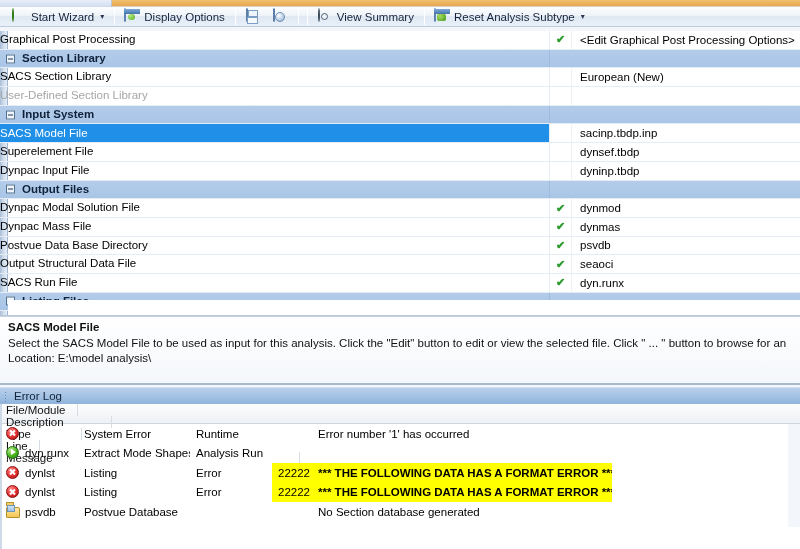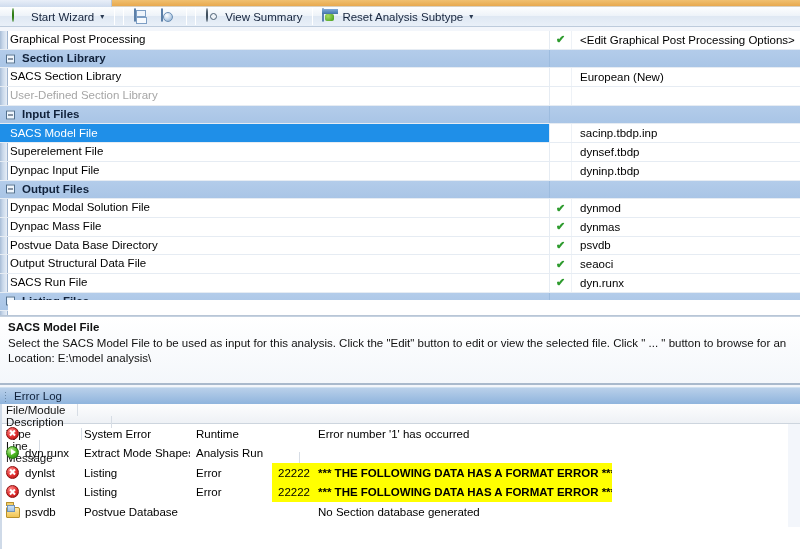--- a/index.html
+++ b/index.html
@@ -138,21 +138,20 @@
   }
   .row {
     position: relative; height: 18.7px; width: 800px;
     border-bottom: 1px solid #e6ecf3;
     display: flex; align-items: center;
   }
   .row .namecell {
     position: relative;
     width: 550px; height: 100%;
     display: flex; align-items: center;
-    padding-left: 10px;
     border-right: 1px solid #e6ecf3;
     overflow: hidden;
   }
   .row .checkcell {
     width: 22px; height: 100%;
     display: flex; align-items: center; justify-content: center;
     color: #2e9b2e; font-size: 11px; font-weight: bold;
     border-right: 1px solid #eef2f7;
   }
   .row .valuecell {
@@ -283,20 +282,24 @@
   <div class="toolbar">
 
     <div class="tb-item">
       <span class="ico"><span class="ico-ball"></span></span>
       <span class="tb-label">Start Wizard</span>
       <span class="tb-caret">▾</span>
     </div>
 
     <span class="tb-sep"></span>
 
+    <div class="tb-item">
+      <span class="ico"><span class="ico-win"><span class="dot"></span></span></span>
+      <span class="tb-label">Display Options</span>
+    </div>
 
     <span class="tb-sep"></span>
 
     <div class="tb-item">
       <span class="ico"><span class="ico-save"></span></span>
     </div>
     <div class="tb-item">
       <span class="ico"><span class="ico-saveas"></span></span>
     </div>
 
@@ -347,21 +350,21 @@
         <div class="row disabled">
           <div class="namecell">
             <span class="nm">User-Defined Section Library</span>
           </div>
           <div class="checkcell"></div>
           <div class="valuecell"></div>
         </div>
         <div class="row group">
           <div class="namecell">
             <span class="expander"></span>
-            <span class="nm">Input Files</span>
+            <span class="nm">Input System</span>
           </div>
           <div class="checkcell"></div>
           <div class="valuecell"></div>
         </div>
         <div class="row selected">
           <div class="namecell">
             <span class="nm">SACS Model File</span>
           </div>
           <div class="checkcell"></div>
           <div class="valuecell">sacinp.tbdp.inp</div>

